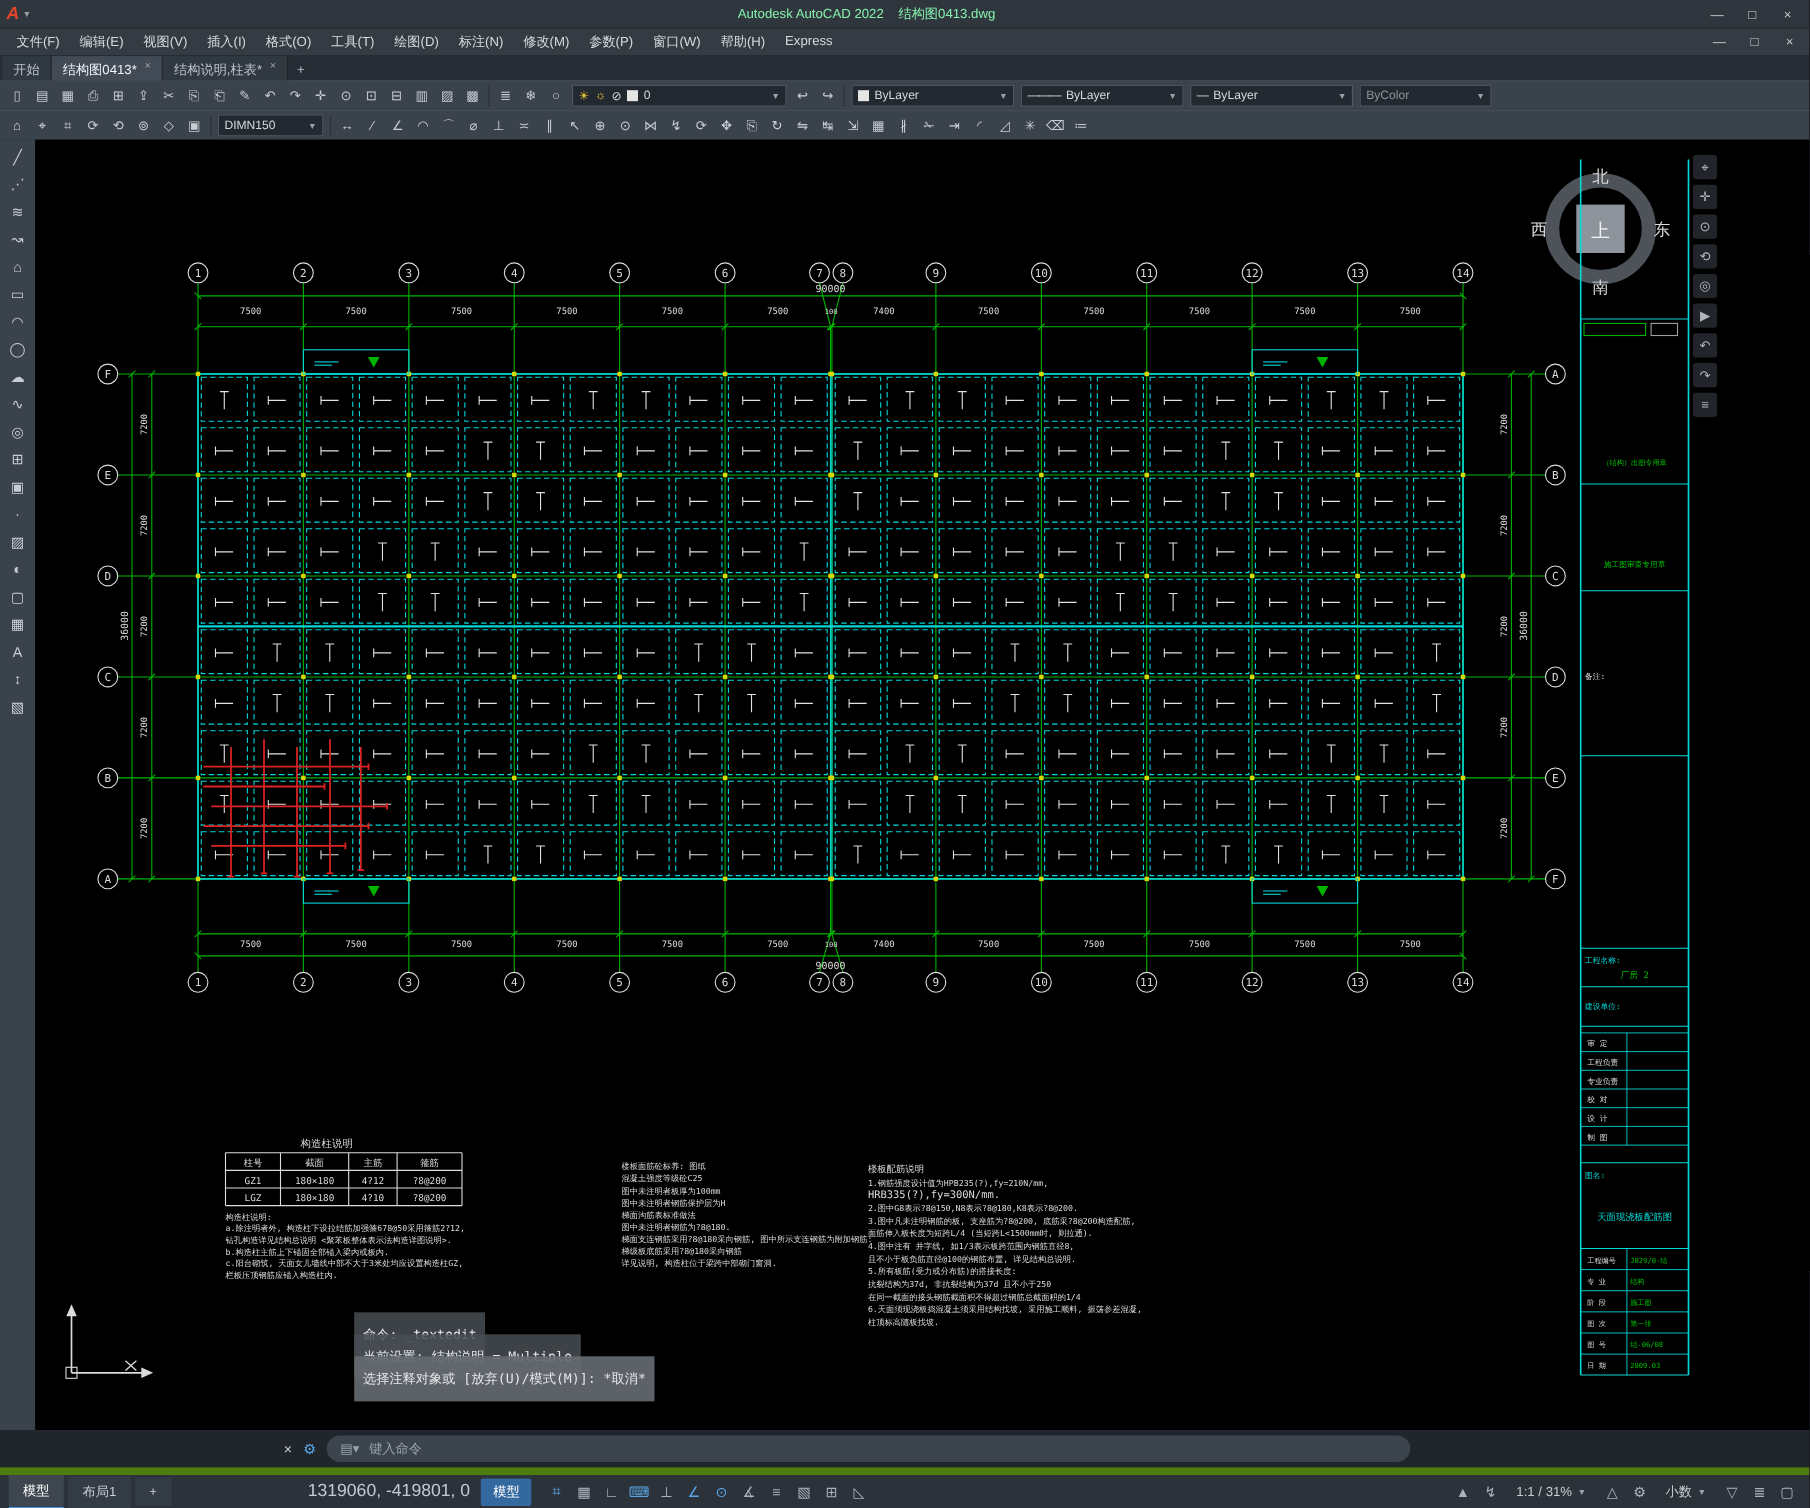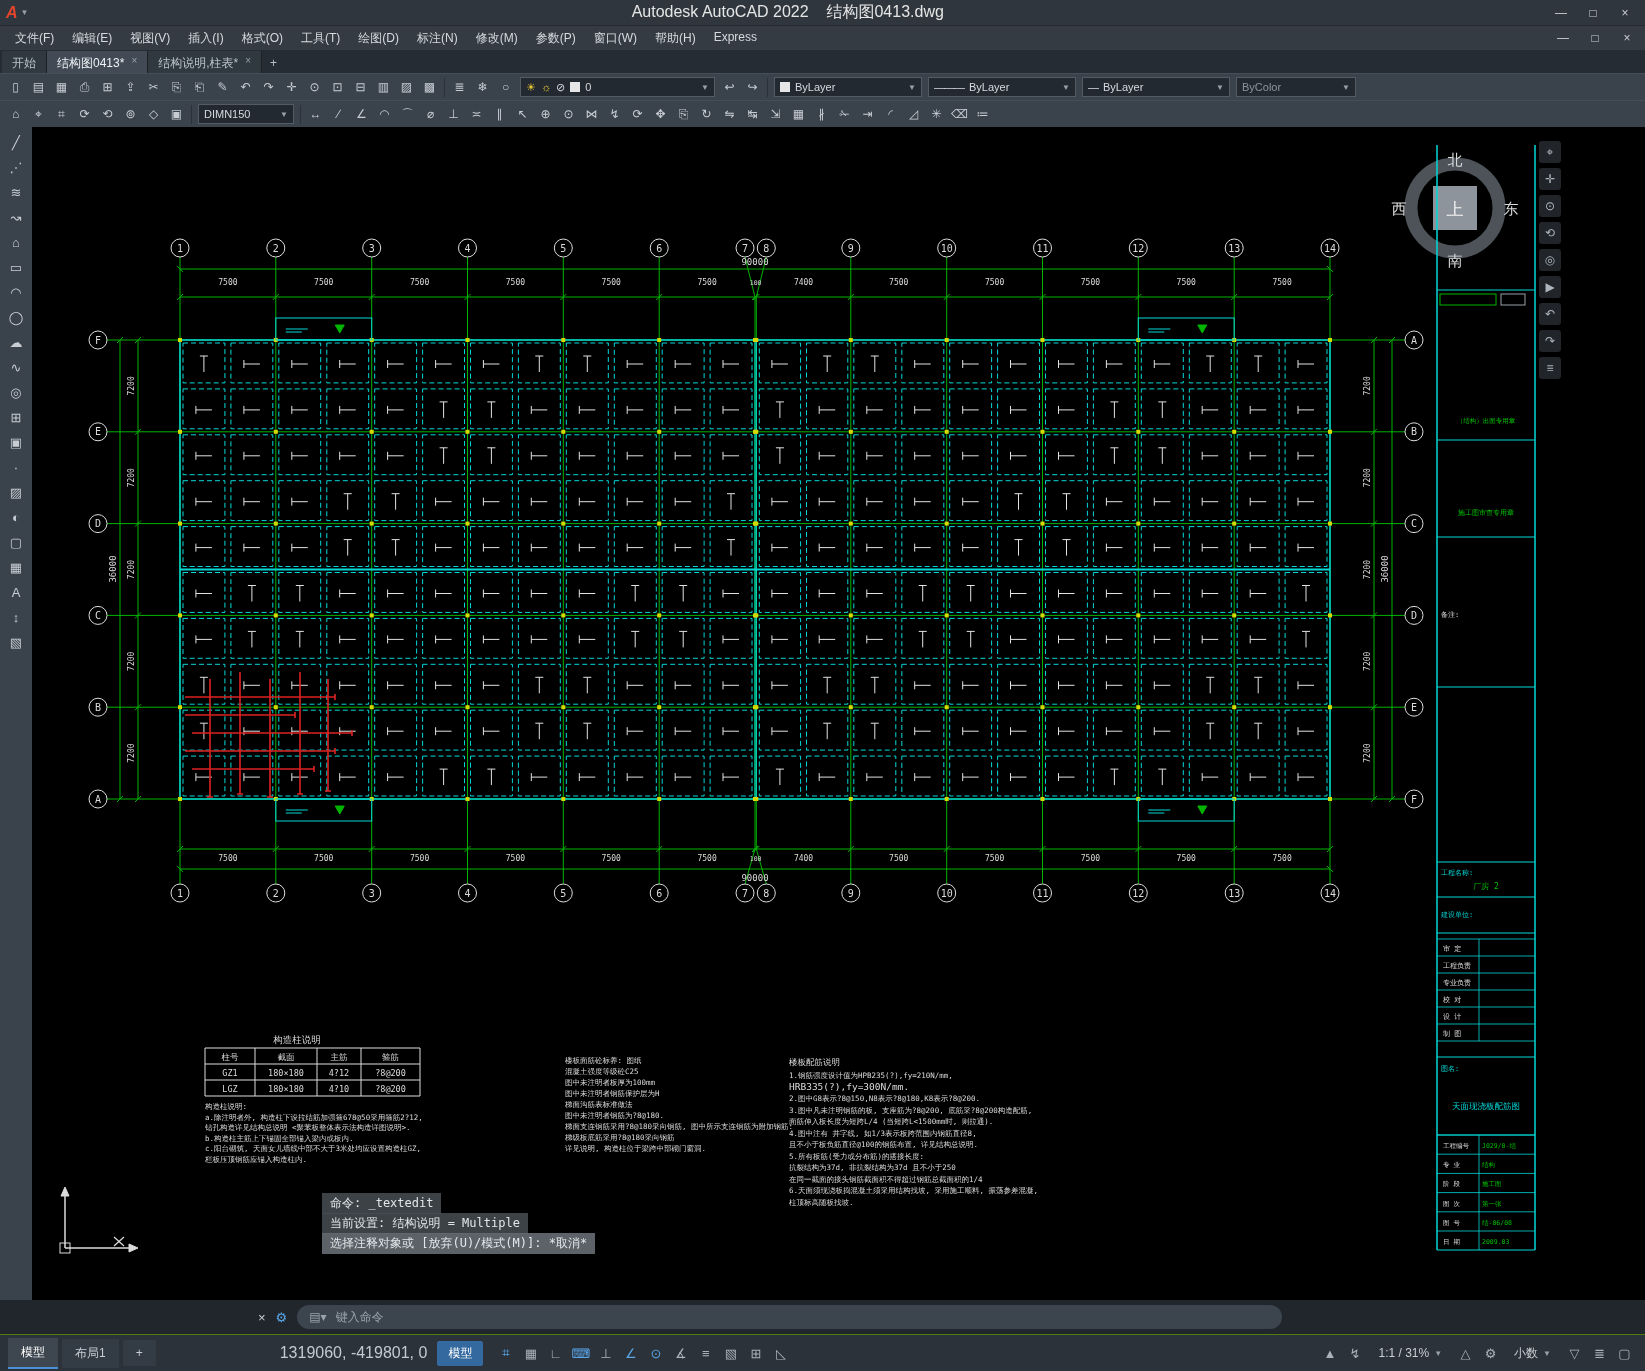--- a/index.html
+++ b/index.html
@@ -1,21 +1,21 @@
 <!DOCTYPE html>
 <html><head>
 <meta charset="utf-8">
 <style>
   *{margin:0;padding:0;box-sizing:border-box}
   html,body{width:1645px;height:1371px;overflow:hidden;background:#1e2227;
     font-family:"Liberation Sans",sans-serif;color:#d5dae0;font-size:12px}
   .titlebar{height:26px;background:#2f363d;display:flex;align-items:center;padding:0 6px;border-bottom:1px solid #252b31}
   .logo{color:#e4452c;font-weight:bold;font-size:16px;font-style:italic;margin-right:3px}
   .caret{font-size:8px;color:#9aa1a8}
-  .tb-center{flex:1;text-align:center;color:#e5e5e5;font-size:16px}
+  .tb-center{flex:1;text-align:center;color:#86efac;font-size:12px}
   .winbtns{display:flex;gap:4px}
   .winbtn{width:28px;height:20px;display:flex;align-items:center;justify-content:center;color:#c9ced4}
   .menubar{height:24px;background:#343b43;display:flex;align-items:center;padding-left:6px}
   .menu-item{padding:3px 9px;color:#d5dae0}
   .menubar .winbtns{margin-left:auto;margin-right:4px}
   .tabbar{height:23px;background:#262c33;display:flex;align-items:flex-end;padding-left:2px}
   .ftab{height:22px;padding:4px 10px;background:#303840;border-right:1px solid #1c2126;display:flex;gap:7px;align-items:flex-start;font-size:12px;color:#b9c1c9}
   .ftab.active{background:#414a55;color:#eef2f6}
   .tclose{font-size:10px;color:#9aa1a8}
   .addtab{padding:3px 8px;color:#b9c1c9}
@@ -26,26 +26,26 @@
   .combo{height:20px;background:#232930;border:1px solid #545b63;display:flex;align-items:center;font-size:11px;padding:0 5px;gap:5px;margin:0 3px;color:#d5dae0;white-space:nowrap;overflow:hidden}
   .combo .arrow{margin-left:auto;font-size:8px;color:#9aa1a8}
   .swatch{width:10px;height:10px;background:#e6e6e6;display:inline-block}
   .ltline{color:#d5dae0;letter-spacing:-1px}
   .main{display:flex;height:1173px}
   .leftbar{width:32px;background:#3a424b;display:flex;flex-direction:column;align-items:center;padding-top:4px;gap:2px}
   .lbi{width:24px;height:23px;display:flex;align-items:center;justify-content:center;font-size:13px;color:#c8cdd4}
   .canvas{position:relative;width:1613px;height:1173px;background:#000;overflow:hidden}
   .navbar{position:absolute;right:82px;top:14px;width:26px;display:flex;flex-direction:column;align-items:center;gap:5px;z-index:5}
   .nvi{width:22px;height:22px;display:flex;align-items:center;justify-content:center;font-size:12px;color:#aeb5bd;background:rgba(60,66,73,.55);border-radius:3px}
-  .cmdline{position:absolute;left:290px;font-family:"DejaVu Sans Mono","Liberation Mono",monospace;font-size:12px;color:#e3e6e9;padding:2px 8px;background:rgba(72,77,83,.85);white-space:nowrap}
+  .cmdline{position:absolute;left:290px;font-family:"DejaVu Sans Mono","Liberation Mono",monospace;font-size:12px;color:#e3e6e9;padding:12px 8px;background:rgba(72,77,83,.85);white-space:nowrap}
   .cmdline.active{background:rgba(100,106,112,.92)}
   .cmdbar{height:34px;background:#21262c;display:flex;align-items:center;padding:0 8px;gap:10px}
   .cmd-ico{color:#c8cdd4;font-size:13px}
   .cmd-input{width:985px;height:24px;background:#3c444e;border-radius:12px;display:flex;align-items:center;padding:0 12px;gap:9px;color:#9aa3ad;font-size:12px}
-  .statusbar{height:37px;background:#2b323a;border-top:1px solid #4d7c0f;display:flex;align-items:center;padding:0 8px;gap:4px}
+  .statusbar{height:37px;background:#2b323a;border-top:7px solid #4d7c0f;display:flex;align-items:center;padding:0 8px;gap:4px}
   .mtab{padding:6px 13px;background:#333b44;color:#c9ced4}
   .mtab.active{background:#3e4membership650;background:#3e4650;border-bottom:2px solid #4a90d9;color:#fff}
   .coords{margin-left:120px;color:#c3cad2;font-size:16px;white-space:nowrap}
   .model-btn{color:#fff;background:#34699f;padding:4px 11px;border-radius:2px;margin:0 6px}
   .sbi{width:25px;height:24px;display:flex;align-items:center;justify-content:center;font-size:13px;color:#aab2ba}
   .sbi.on{color:#5aa6e8}
   .srgroup{margin-left:auto;display:flex;align-items:center;gap:4px}
   .slabel{display:flex;align-items:center;gap:5px;padding:4px 7px;color:#c9ced4;white-space:nowrap}
   svg text{font-family:"DejaVu Sans Mono","DejaVu Sans",sans-serif}
 </style>

